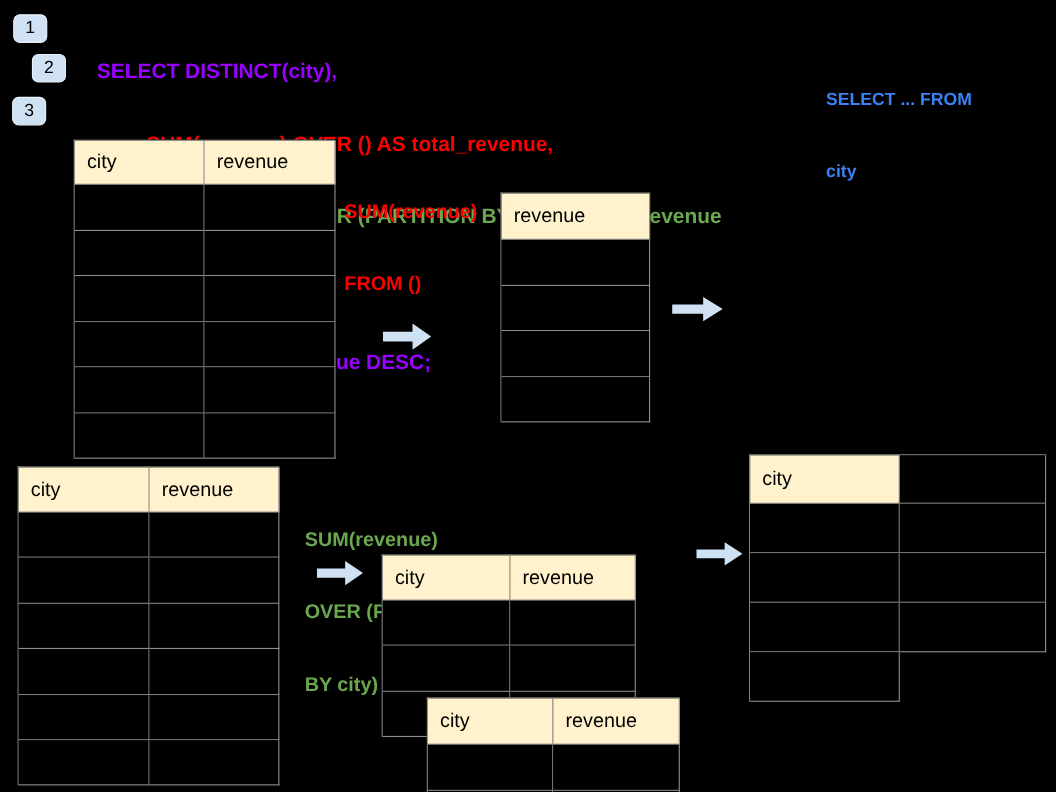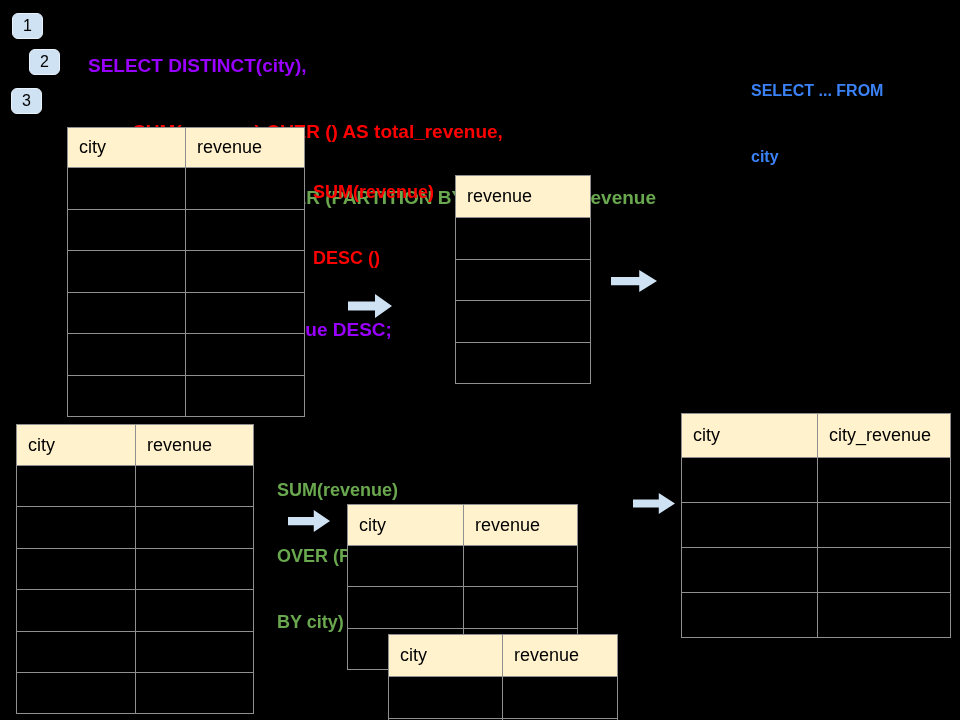--- a/index.html
+++ b/index.html
@@ -100,21 +100,21 @@
     <div class="c-purple ind-2">ORDER by city_revenue DESC;</div>
   </div>
 
   <div id="side-note" class="mono">
     <div>SELECT ... FROM</div>
     <div>city</div>
   </div>
 
   <div id="label-total" class="mono">
     <div>SUM(revenue)</div>
-    <div>DESC ()</div>
+    <div>FROM ()</div>
   </div>
 
   <div id="label-partition" class="mono">
     <div>SUM(revenue)</div>
     <div>OVER (PARTITION</div>
     <div>BY city)</div>
   </div>
 
   <div class="tbl" id="table-rides-top">
     <div class="th">city</div>
@@ -173,21 +173,20 @@
     <div class="th">city</div>
     <div class="th">revenue</div>
   <div class="tcell"></div>
       <div class="tcell"></div>
       <div class="tcell"></div>
       <div class="tcell"></div>
     </div>
 
   <div class="tbl" id="table-city-revenue">
     <div class="th">city</div>
-    <div class="th">city_revenue</div>
   <div class="tcell"></div>
       <div class="tcell"></div>
       <div class="tcell"></div>
       <div class="tcell"></div>
       <div class="tcell"></div>
       <div class="tcell"></div>
       <div class="tcell"></div>
       <div class="tcell"></div>
     </div>
 

